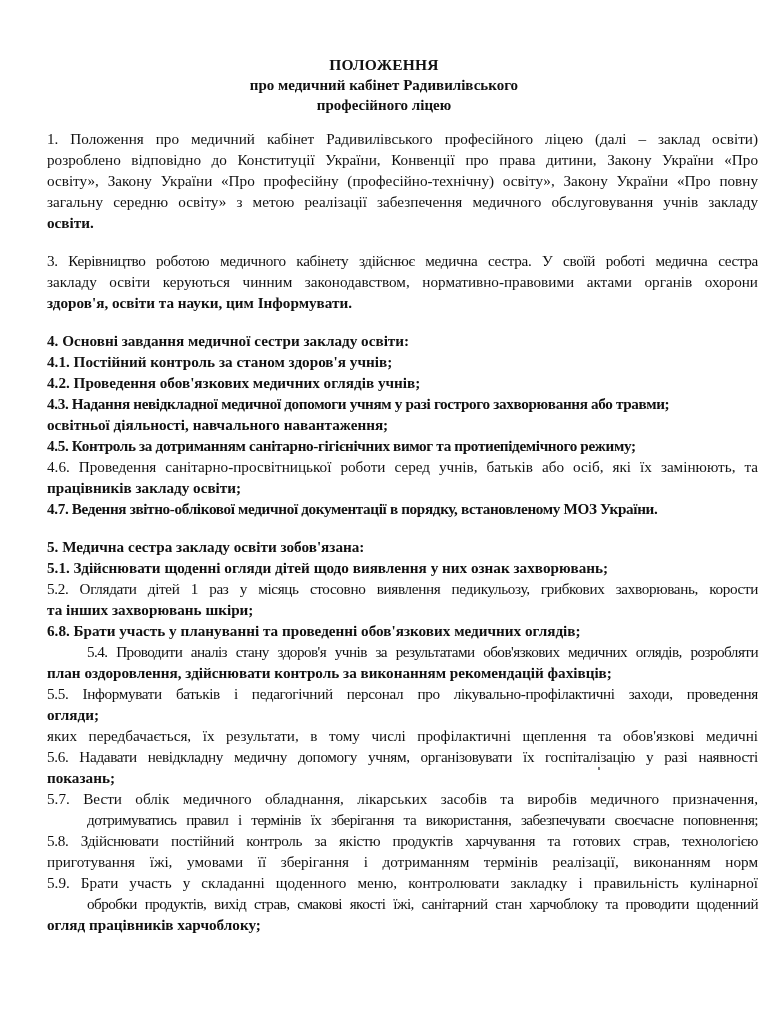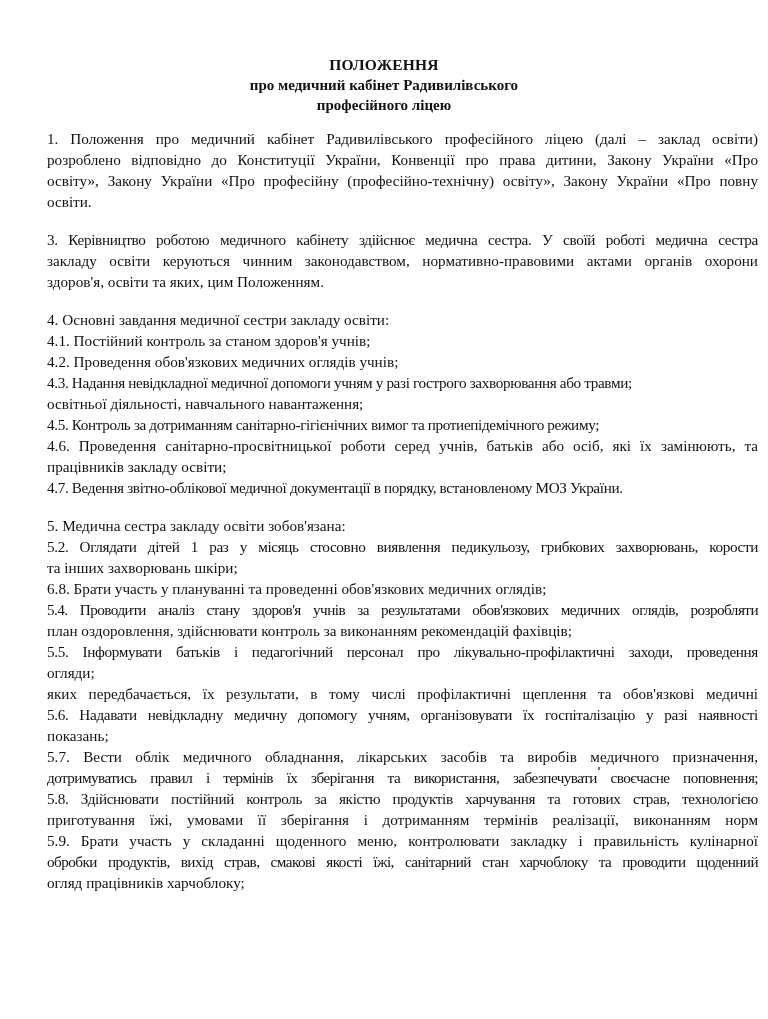--- a/index.html
+++ b/index.html
@@ -53,35 +53,37 @@
     text-align: justify;
   }
   .line {
     display: block;
     text-align: justify;
     text-align-last: justify;
     white-space: nowrap;
   }
   .line.last {
     text-align-last: left;
+    font-weight: bold;
   }
   .block {
     margin: 0 0 17px 0;
   }
   .item {
     display: block;
   }
   .item .line {
     white-space: nowrap;
   }
   .cond {
     letter-spacing: -0.35px;
   }
   .cond2 {
     letter-spacing: -0.55px;
+    margin-left: 40px;
   }
   .speck {
     position: absolute;
     left: 598px;
     top: 760px;
     width: 2px;
     height: 3px;
     background: #777;
   }
 </style>
@@ -95,28 +97,29 @@
     <span class="subtitle">про медичний кабінет Радивилівського</span>
     <span class="subtitle">професійного ліцею</span>
   </div>
 
   <div class="body">
 
     <div class="para">
       <span class="line" style="">1. Положення про медичний кабінет  Радивилівського професійного ліцею (далі – заклад освіти)</span>
       <span class="line" style="">розроблено відповідно до Конституції України, Конвенції про права дитини, Закону України «Про</span>
       <span class="line" style="">освіту», Закону України «Про професійну (професійно-технічну) освіту», Закону України «Про повну</span>
+      <span class="line" style="">загальну середню освіту» з метою реалізації забезпечення медичного обслуговування учнів закладу</span>
       <span class="line last" style="">освіти.</span>
     </div>
 
 
     <div class="para">
       <span class="line cond" style="">3. Керівництво роботою медичного кабінету здійснює медична сестра. У своїй роботі медична сестра</span>
       <span class="line" style="">закладу освіти керуються чинним законодавством, нормативно-правовими актами органів охорони</span>
-      <span class="line last" style="">здоров'я, освіти та яких, цим Положенням.</span>
+      <span class="line last" style="">здоров'я, освіти та науки, цим Інформувати.</span>
     </div>
 
     <div class="block">
       <span class="line last" style="">4. Основні завдання медичної сестри закладу освіти:</span>
       <div class="item">
         <span class="line last" style="">4.1. Постійний контроль за станом здоров'я учнів;</span>
       </div>
       <div class="item">
         <span class="line last" style="">4.2. Проведення обов'язкових медичних оглядів учнів;</span>
       </div>
@@ -133,20 +136,23 @@
         <span class="line" style="">4.6. Проведення санітарно-просвітницької роботи серед учнів, батьків або осіб, які їх замінюють, та</span>
         <span class="line last" style="">працівників закладу освіти;</span>
       </div>
       <div class="item">
         <span class="line last cond" style="">4.7. Ведення звітно-облікової медичної документації в порядку, встановленому МОЗ України.</span>
       </div>
     </div>
 
     <div class="block">
       <span class="line last" style="">5. Медична сестра закладу освіти зобов'язана:</span>
+      <div class="item">
+        <span class="line last" style="">5.1. Здійснювати щоденні огляди дітей щодо виявлення у них ознак захворювань;</span>
+      </div>
       <div class="item">
         <span class="line cond" style="">5.2. Оглядати дітей 1 раз у місяць стосовно виявлення педикульозу, грибкових захворювань, корости</span>
         <span class="line last" style="">та інших захворювань шкіри;</span>
       </div>
       <div class="item">
         <span class="line last" style="">6.8. Брати участь у плануванні та проведенні обов'язкових медичних оглядів;</span>
       </div>
       <div class="item">
         <span class="line cond2" style="">5.4.  Проводити аналіз стану здоров'я учнів за результатами обов'язкових медичних оглядів, розробляти</span>
         <span class="line last" style="">план оздоровлення, здійснювати контроль за виконанням рекомендацій фахівців;</span>

